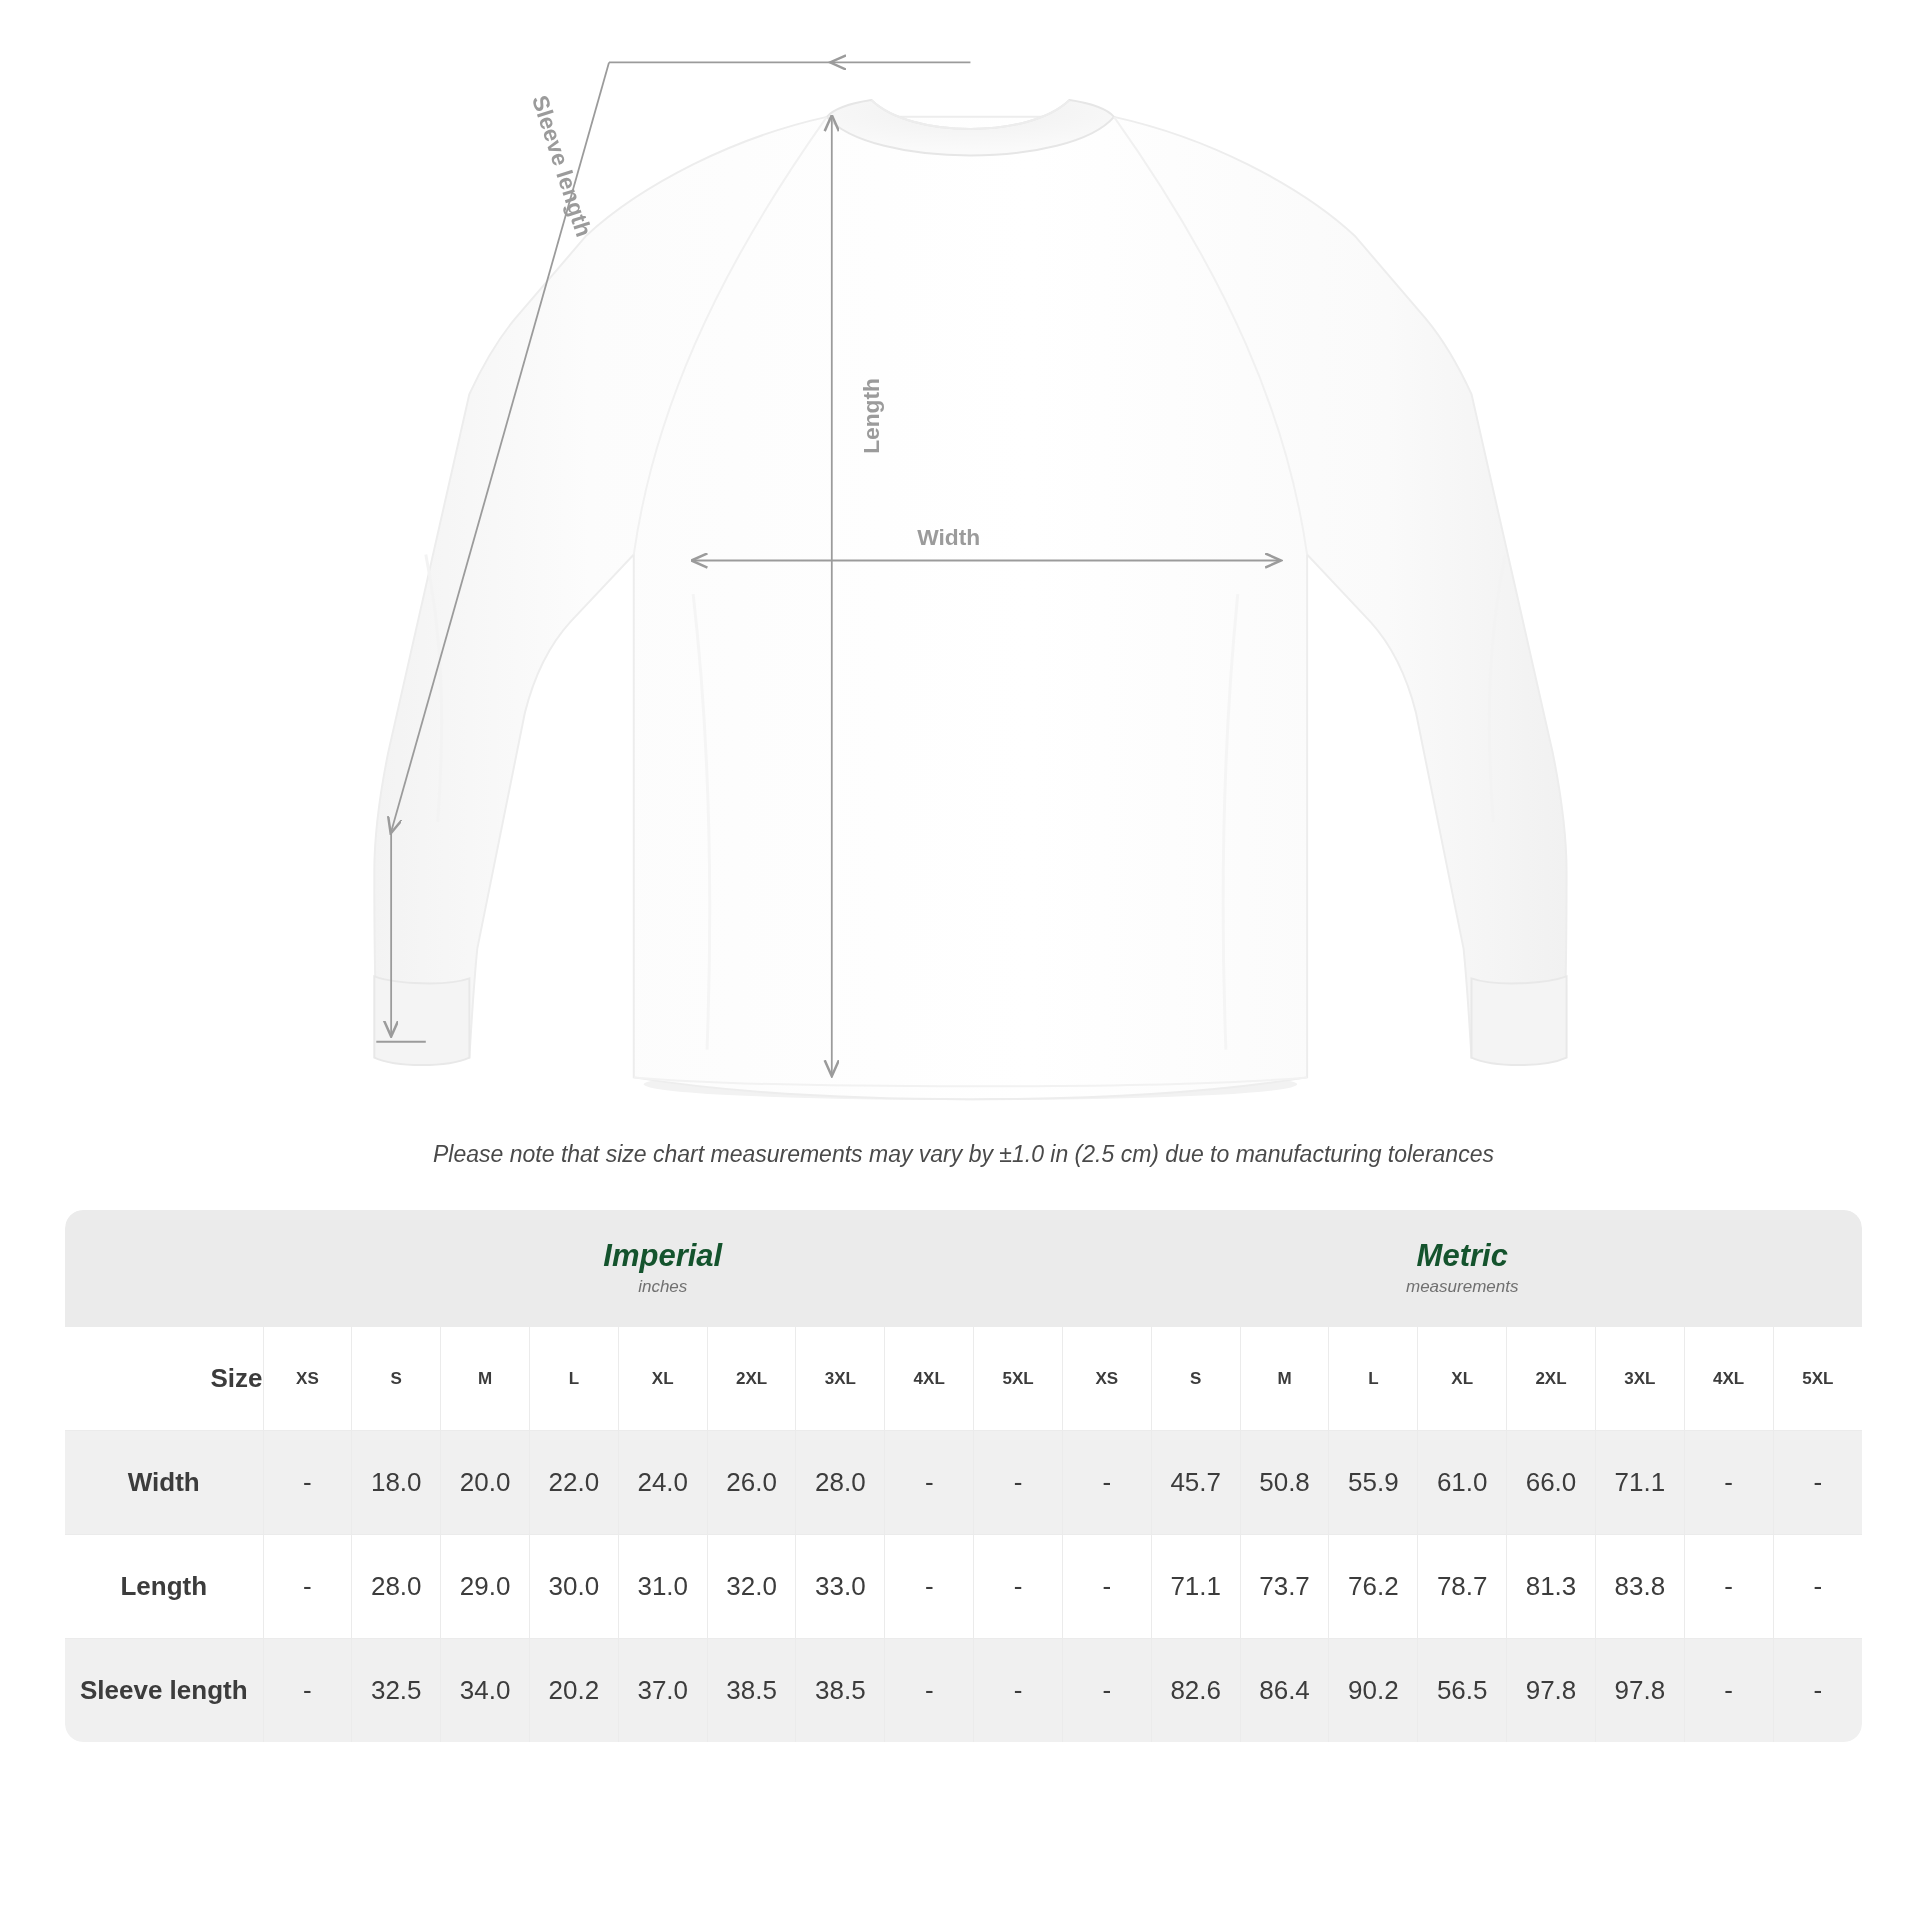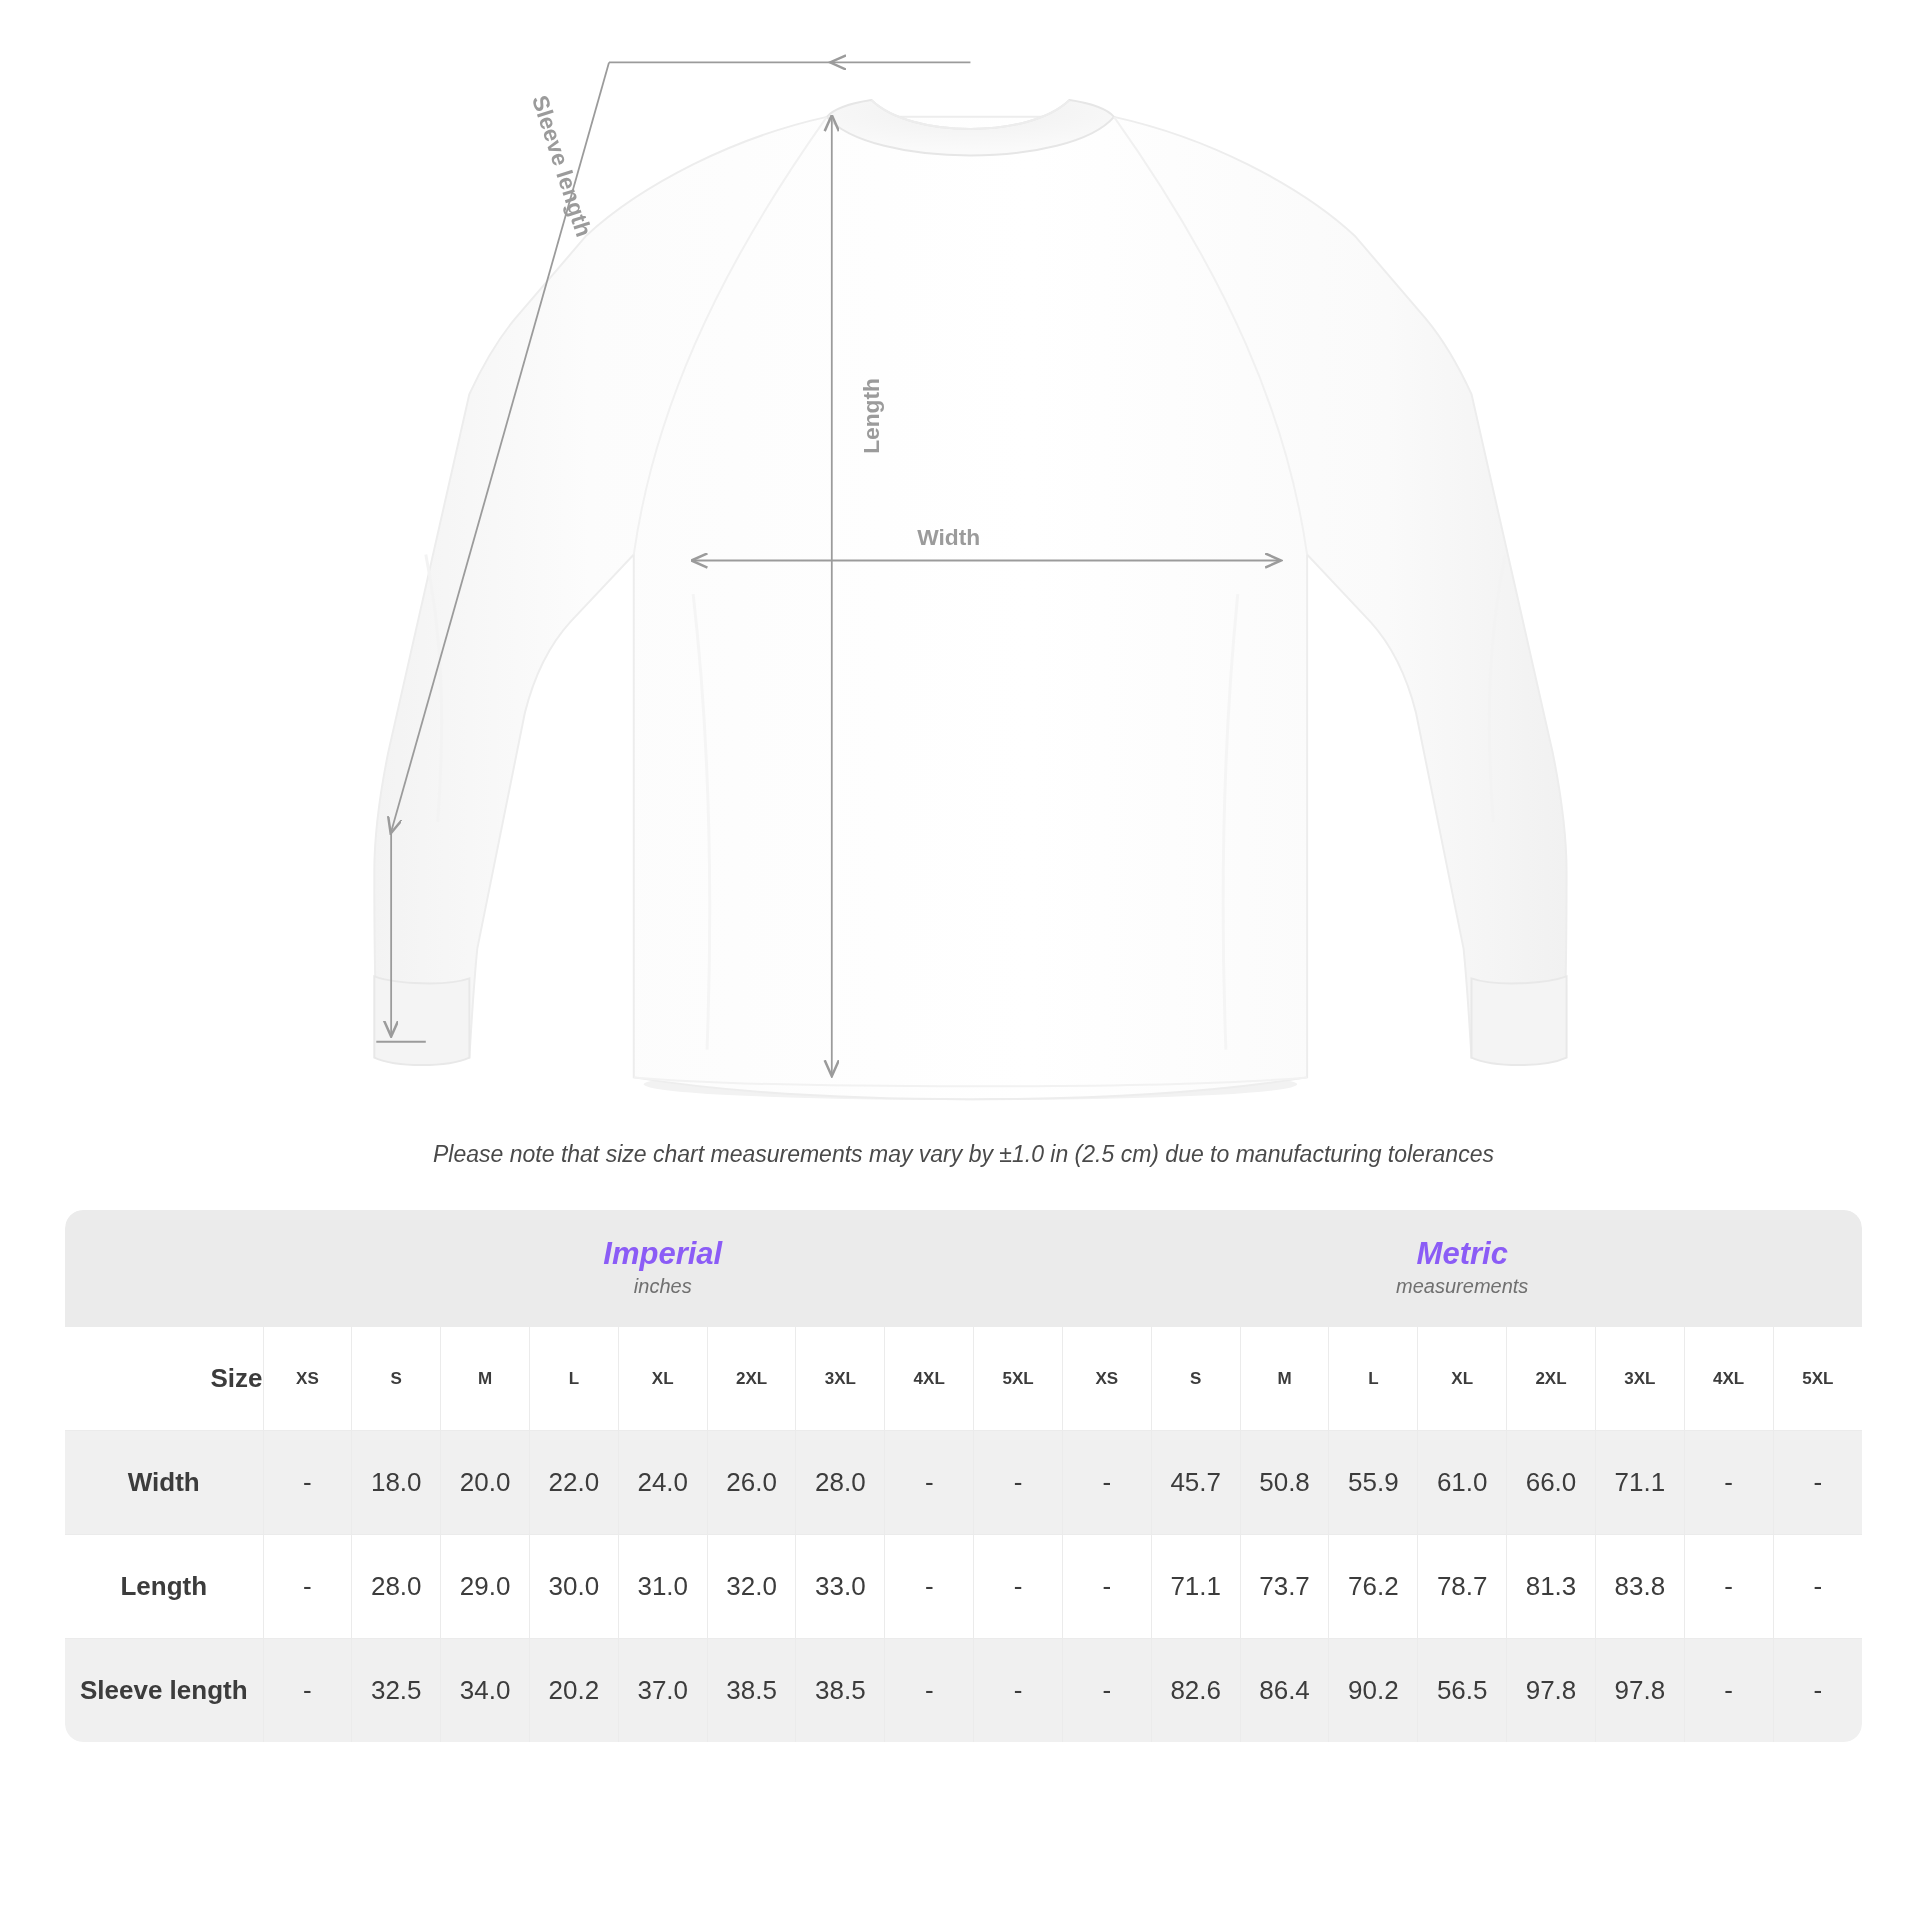--- a/index.html
+++ b/index.html
@@ -69,25 +69,25 @@
   .unit-band {
     background: #ebebeb;
     height: 117px;
     text-align: center;
     vertical-align: middle;
   }
   .unit-band .unit-name {
     font-size: 31px;
     font-style: italic;
     font-weight: bold;
-    color: #8b5cf6;
+    color: #14532d;
     line-height: 1.15;
   }
   .unit-band .unit-sub {
-    font-size: 20px;
+    font-size: 17px;
     font-style: italic;
     color: #707070;
     line-height: 1.5;
   }
   tr.head-row td {
     height: 103px;
     text-align: center;
     vertical-align: middle;
     font-size: 17px;
     font-weight: bold;

